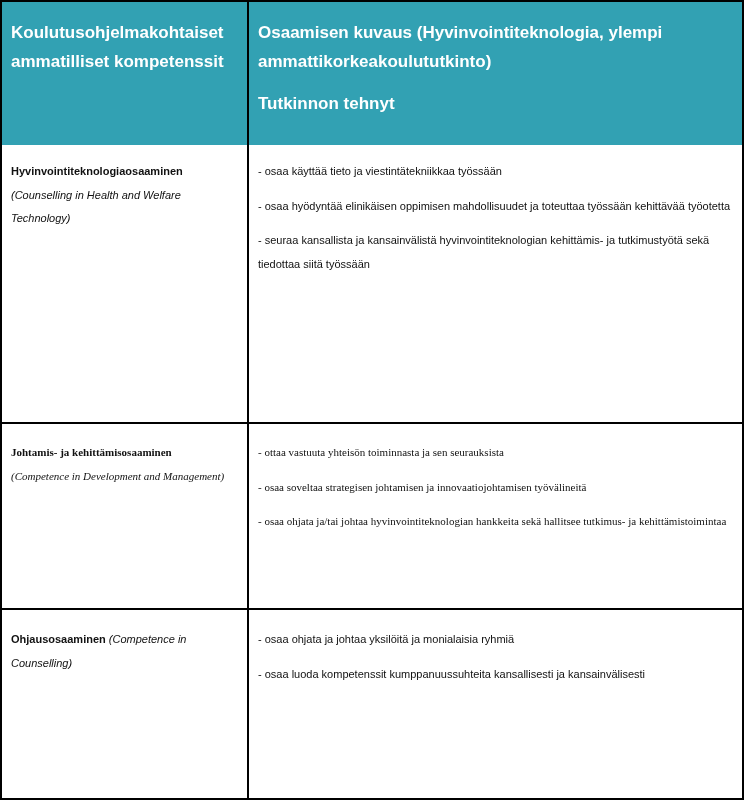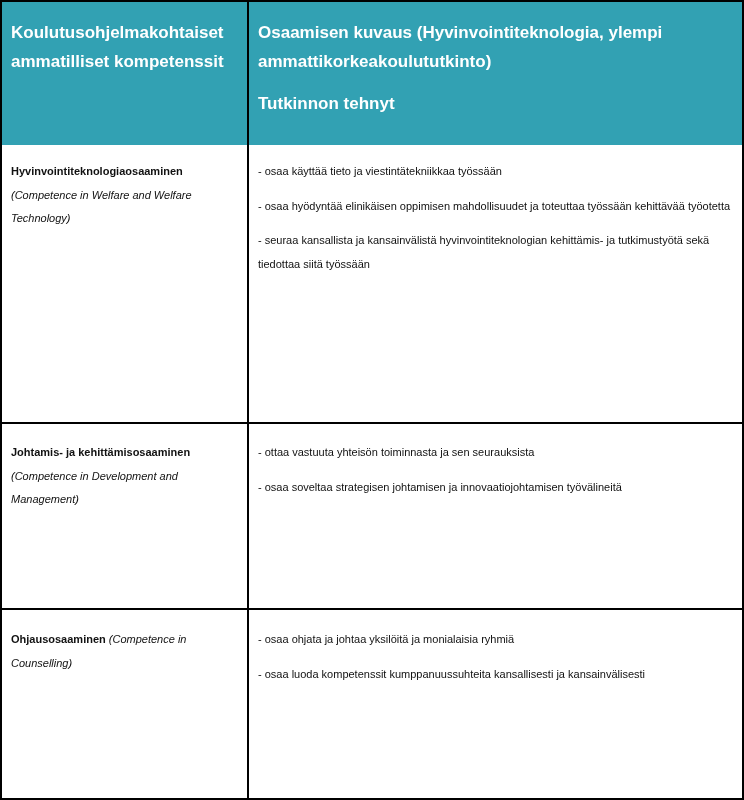--- a/index.html
+++ b/index.html
@@ -55,21 +55,21 @@
   .row.r3 { top: 606px; height: 192px; text-decoration: underline; }
 
   .header .cell { color: #ffffff; font-weight: bold; font-size: 17px; line-height: 29px; }
   .header .cell.left { padding: 16px 0 0 9px; border-right-color: #000; }
   .header .cell.right { padding: 16px 0 0 9px; }
   .header .subtitle { margin-top: 13px; display: block; }
 
   .body .cell { font-size: 11px; line-height: 23.5px; }
   .body .cell.left { padding: 15px 8px 0 9px; }
   .body .cell.right { padding: 15px 8px 0 9px; }
-  .r2 .cell.left, .r2 .cell.right { padding-top: 17px; }
+  .r2 .cell.left, .r2 .cell.right { padding-top: 17px; font-family: Liberation Serif, serif; }
   .r3 .cell.left, .r3 .cell.right { padding-top: 18px; }
 
   .comp-name { font-weight: bold; }
   .comp-en { font-style: italic; }
   .desc-item { margin: 0 0 11px 0; }
 </style>
 </head>
 <body>
 
 <div class="doc-table">
@@ -80,37 +80,38 @@
       <span class="subtitle">Tutkinnon tehnyt</span>
     </div>
     <div class="cell left">
       <span>Koulutusohjelmakohtaiset ammatilliset kompetenssit</span>
     </div>
   </div>
 
   <div class="row body r1">
     <div class="cell left">
       <div class="comp-name">Hyvinvointiteknologiaosaaminen</div>
-      <div class="comp-en">(Competence in Welfare and Welfare Technology)</div>
+      <div class="comp-en">(Counselling in Health and Welfare Technology)</div>
     </div>
     <div class="cell right">
       <div class="desc-item">- osaa käyttää tieto ja viestintätekniikkaa työssään</div>
       <div class="desc-item">- osaa hyödyntää elinikäisen oppimisen mahdollisuudet ja toteuttaa työssään kehittävää työotetta</div>
       <div class="desc-item">- seuraa kansallista ja kansainvälistä hyvinvointiteknologian kehittämis- ja tutkimustyötä sekä tiedottaa siitä työssään</div>
     </div>
   </div>
 
   <div class="row body r2">
     <div class="cell left">
       <div class="comp-name">Johtamis- ja kehittämisosaaminen</div>
       <div class="comp-en">(Competence in Development and Management)</div>
     </div>
     <div class="cell right">
       <div class="desc-item">- ottaa vastuuta yhteisön toiminnasta ja sen seurauksista</div>
       <div class="desc-item">- osaa soveltaa strategisen johtamisen ja innovaatiojohtamisen työvälineitä</div>
+      <div class="desc-item">- osaa ohjata ja/tai johtaa hyvinvointiteknologian hankkeita sekä hallitsee tutkimus- ja kehittämistoimintaa</div>
     </div>
   </div>
 
   <div class="row body r3">
     <div class="cell left">
       <span class="comp-name">Ohjausosaaminen </span>
       <span class="comp-en">(Competence in Counselling)</span>
     </div>
     <div class="cell right">
       <div class="desc-item">- osaa ohjata ja johtaa yksilöitä ja monialaisia ryhmiä</div>

